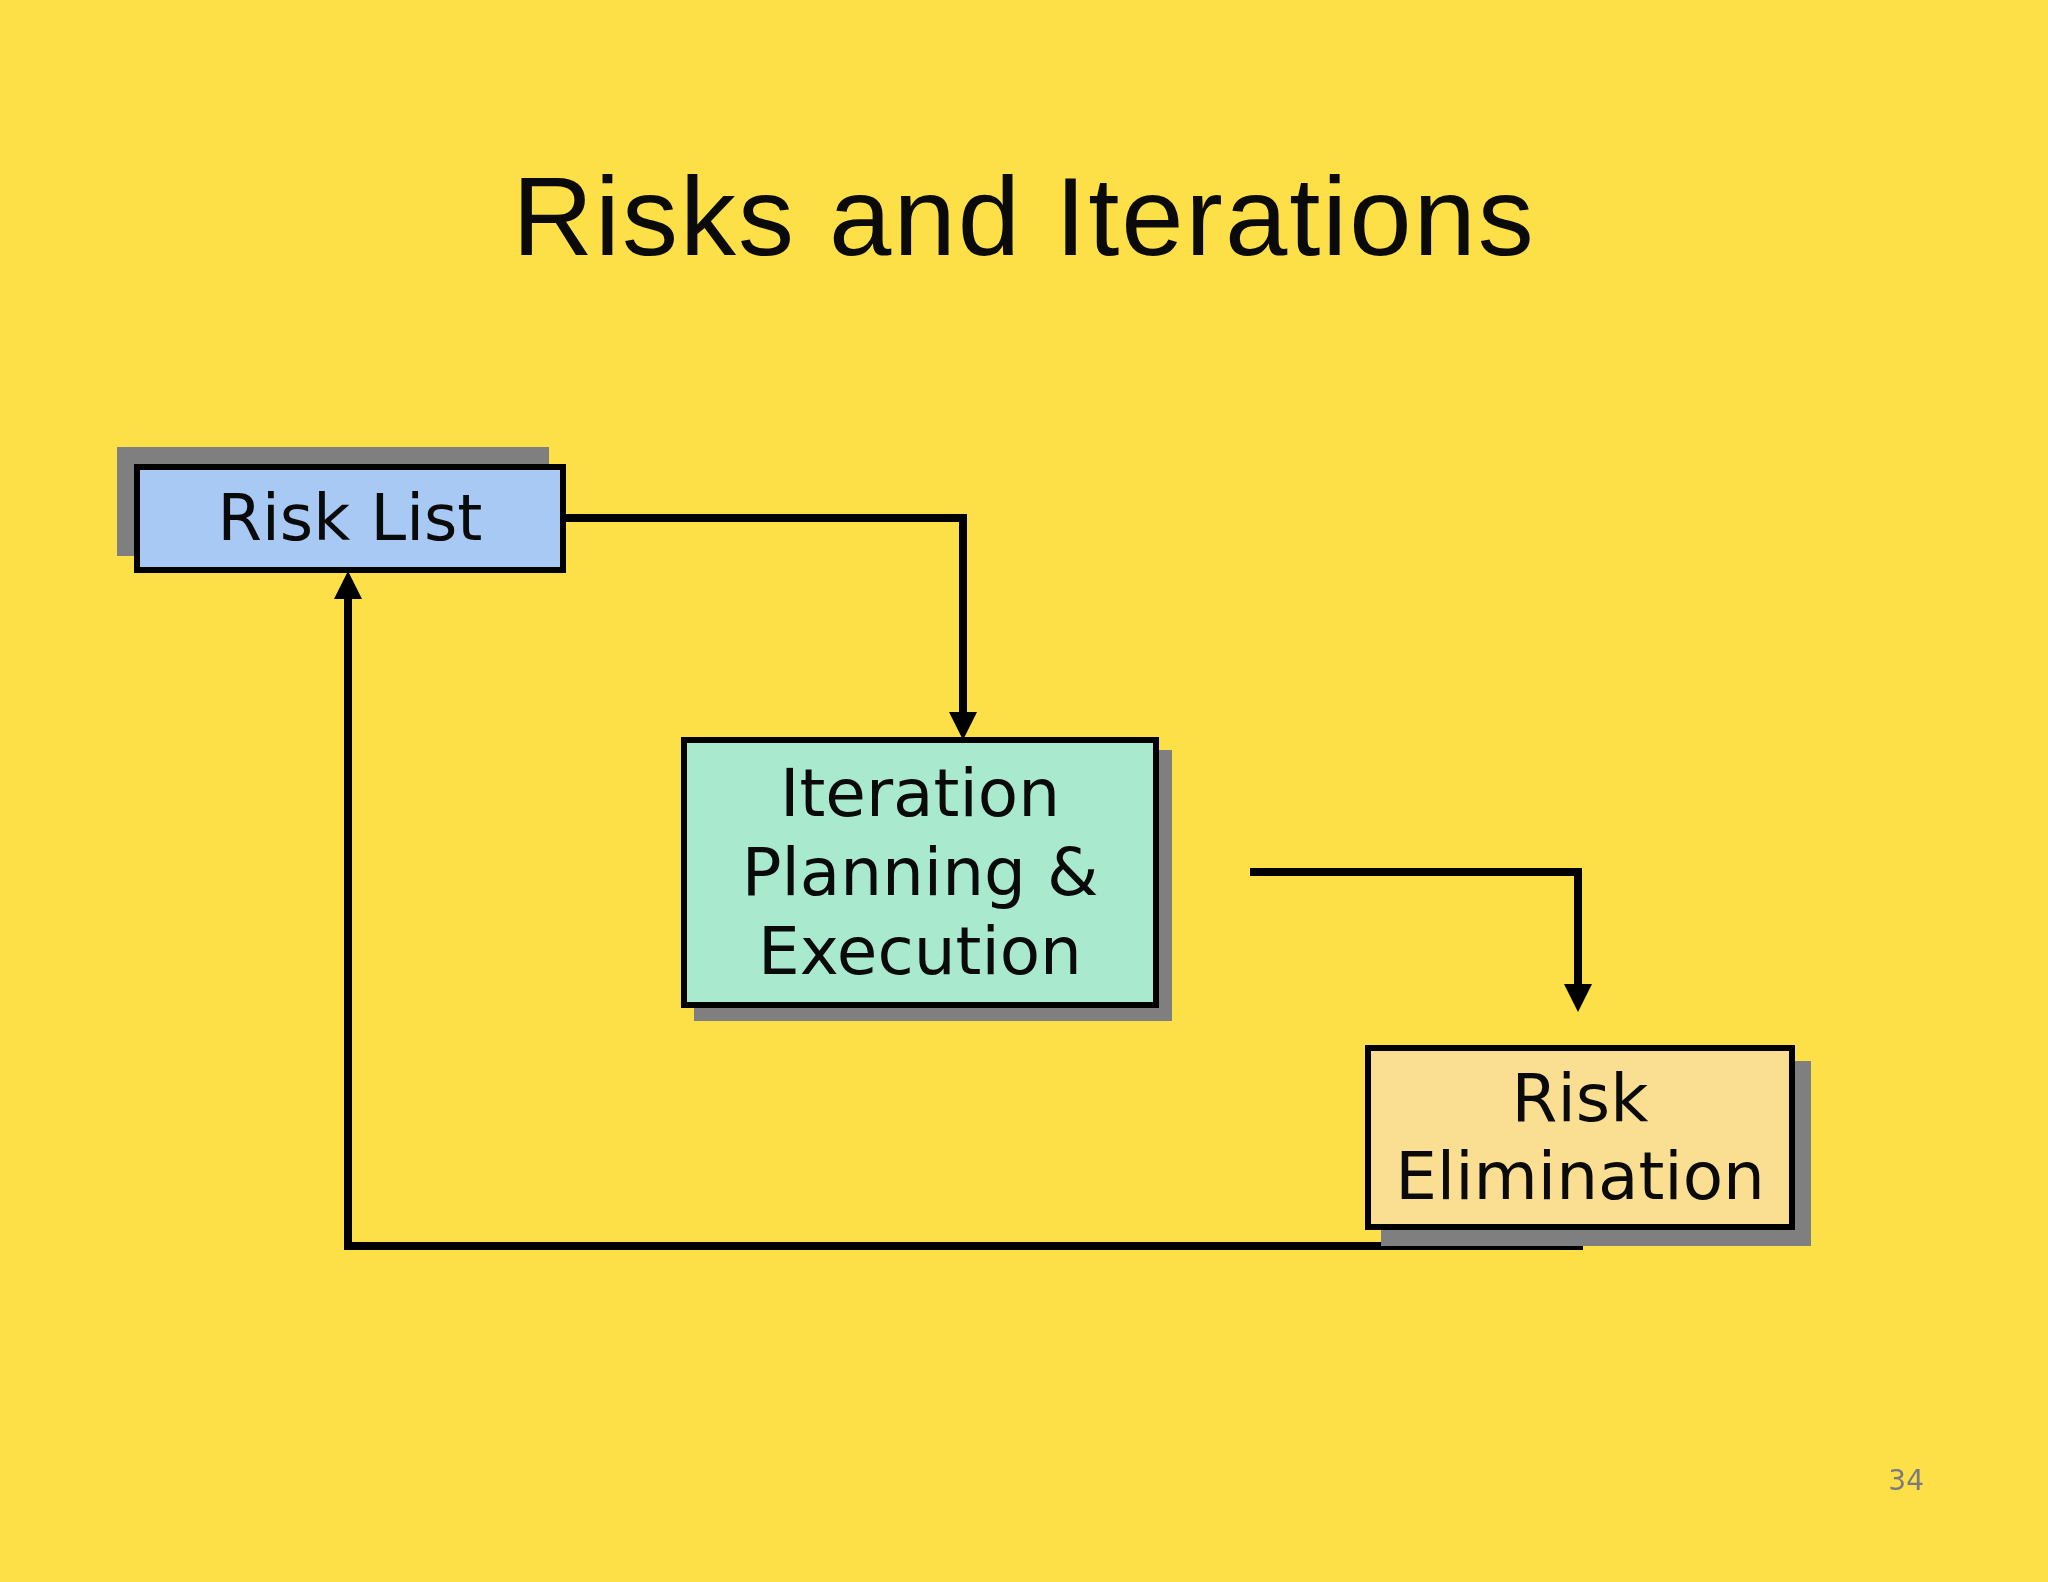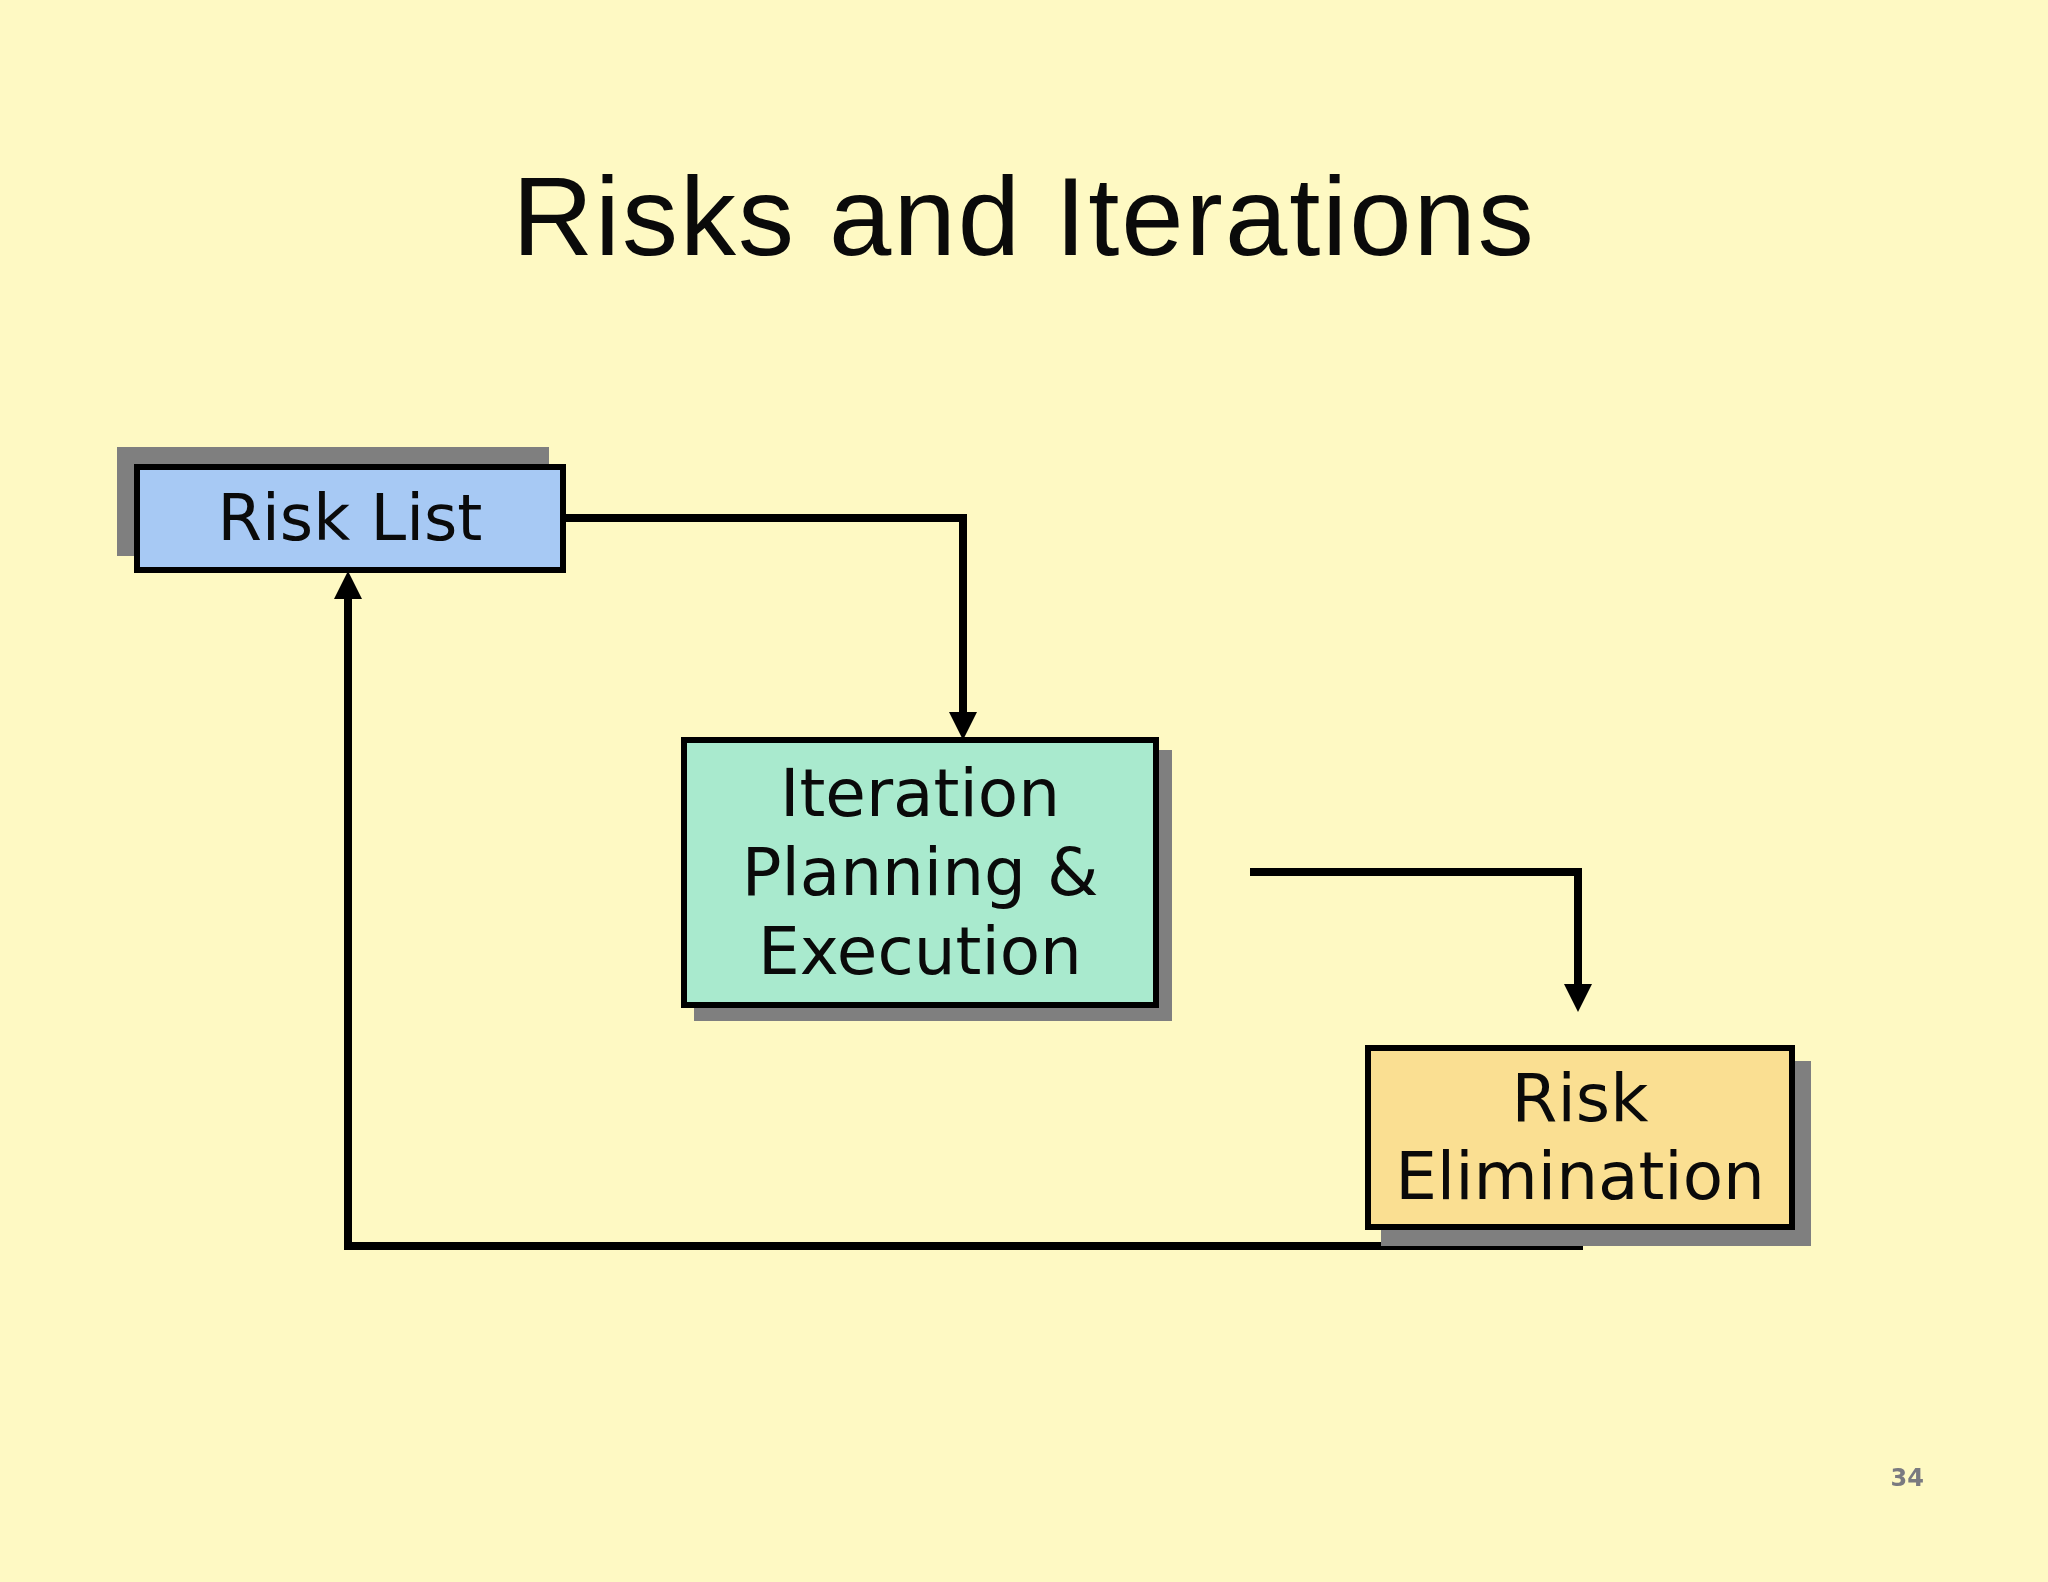--- a/index.html
+++ b/index.html
@@ -11,21 +11,21 @@
     --shadow:#7F7F7F;
     --title-text:#0A0A0A;
     --box-text:#0A0A0A;
     --page-number-text:#7A7A80;
   }
   *{margin:0;padding:0;box-sizing:border-box;}
   body{background:#ffffff;font-family:"DejaVu Sans","Liberation Sans",sans-serif;}
   .slide{
     position:relative;
     width:2048px;height:1582px;
-    background:#fef9c3;
+    background:#fde047;
     overflow:hidden;
   }
   .title{
     position:absolute;
     left:0;top:150px;width:100%;
     text-align:center;
     font-family:"Liberation Sans",sans-serif;
     font-weight:normal;
     font-size:112px;
     line-height:1.2;
@@ -73,23 +73,22 @@
   }
   .node-elimination{
     left:1365px;top:1013px;width:430px;height:185px;
     background:var(--elimination-fill);
     box-shadow:16px 16px 0 0 var(--shadow);
     font-size:66px;line-height:1.18;margin-top:32px;
   }
   .page-number{
     position:absolute;
     top:1464px;right:124px;
-    font-size:24px;
+    font-size:28px;
     color:var(--page-number-text);
-    font-weight:bold;
   }
 </style>
 </head>
 <body>
 
 <div class="slide">
 
   <h1 class="title">Risks and Iterations</h1>
 
   <svg class="connectors" viewBox="0 0 2048 1582" xmlns="http://www.w3.org/2000/svg" aria-hidden="true">

